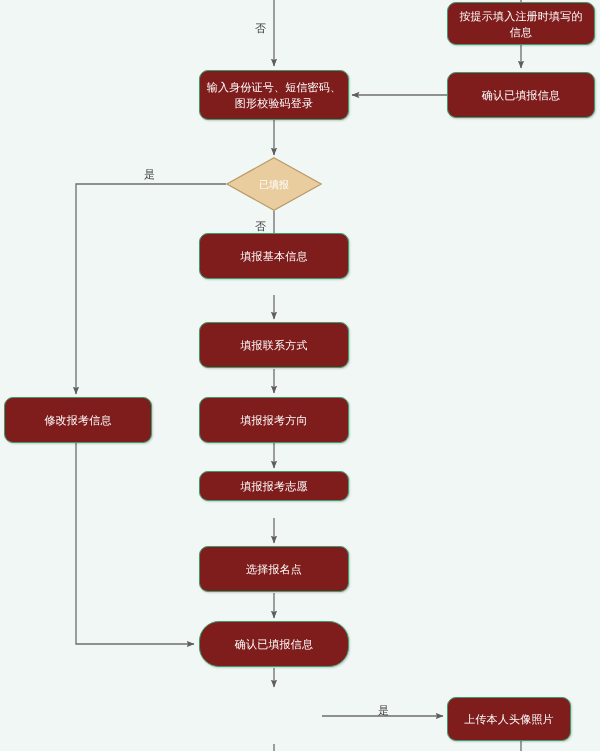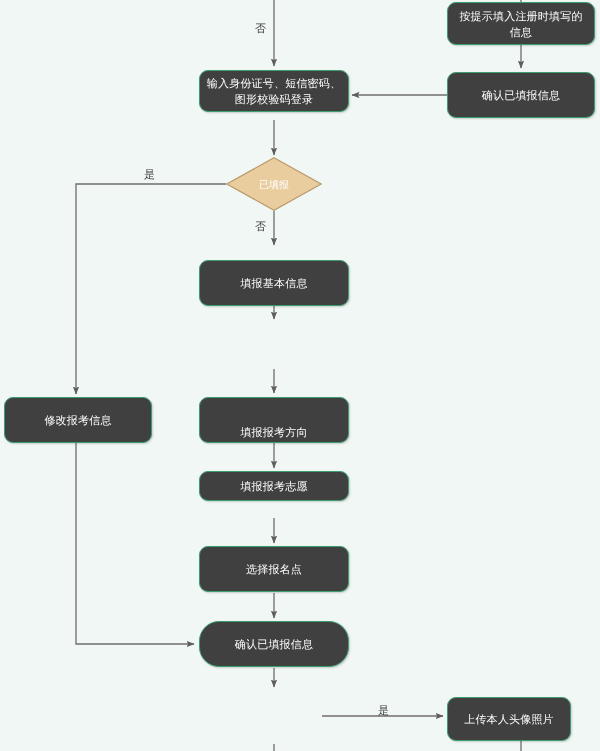--- a/index.html
+++ b/index.html
@@ -24,21 +24,21 @@
     align-items: center;
     justify-content: center;
     text-align: center;
     color: #ffffff;
     font-size: 11px;
     line-height: 16px;
     letter-spacing: 0.2px;
     z-index: 3;
   }
   .process {
-    background: #404040;
+    background: #7f1d1d;
     border: 1px solid #3a9e6e;
     border-radius: 9px;
     box-shadow: 1px 1px 2px rgba(0,0,0,0.18);
     padding: 2px 6px;
   }
   .decision-wrap {
     position: absolute;
     z-index: 3;
     text-decoration: underline;
   }
@@ -131,37 +131,40 @@
   <div class="edge-label" style="left:378px; top:704px;">是</div>
 
   <div class="node process" style="left:447px; top:2px; width:148px; height:43px;">
     <span>按提示填入注册时填写的信息</span>
   </div>
 
   <div class="node process" style="left:447px; top:72px; width:148px; height:46px;">
     <span>确认已填报信息</span>
   </div>
 
-  <div class="node process" style="left:199px; top:70px; width:150px; height:42px;">
+  <div class="node process" style="left:199px; top:70px; width:150px; height:50px;">
     <span>输入身份证号、短信密码、图形校验码登录</span>
   </div>
 
   <div class="decision-wrap" style="left:226px; top:157px; width:96px; height:54px;">
     <svg width="96" height="54" viewBox="0 0 96 54" xmlns="http://www.w3.org/2000/svg">
       <polygon points="48,0.8 95.2,27 48,53.2 0.8,27" fill="#e9cd9f" stroke="#b99a68" stroke-width="1.2"></polygon>
     </svg>
     <div class="decision-label">已填报</div>
   </div>
 
-  <div class="node process" style="left:199px; top:260px; width:150px; height:46px;">
+  <div class="node process" style="left:199px; top:233px; width:150px; height:46px;">
     <span>填报基本信息</span>
   </div>
 
+  <div class="node process" style="left:199px; top:322px; width:150px; height:46px;">
+    <span>填报联系方式</span>
+  </div>
 
-  <div class="node process" style="left:199px; top:397px; width:150px; height:46px;align-items:flex-end;">
+  <div class="node process" style="left:199px; top:397px; width:150px; height:46px;">
     <span>填报报考方向</span>
   </div>
 
   <div class="node process" style="left:199px; top:471px; width:150px; height:30px;">
     <span>填报报考志愿</span>
   </div>
 
   <div class="node process" style="left:199px; top:546px; width:150px; height:46px;">
     <span>选择报名点</span>
   </div>

